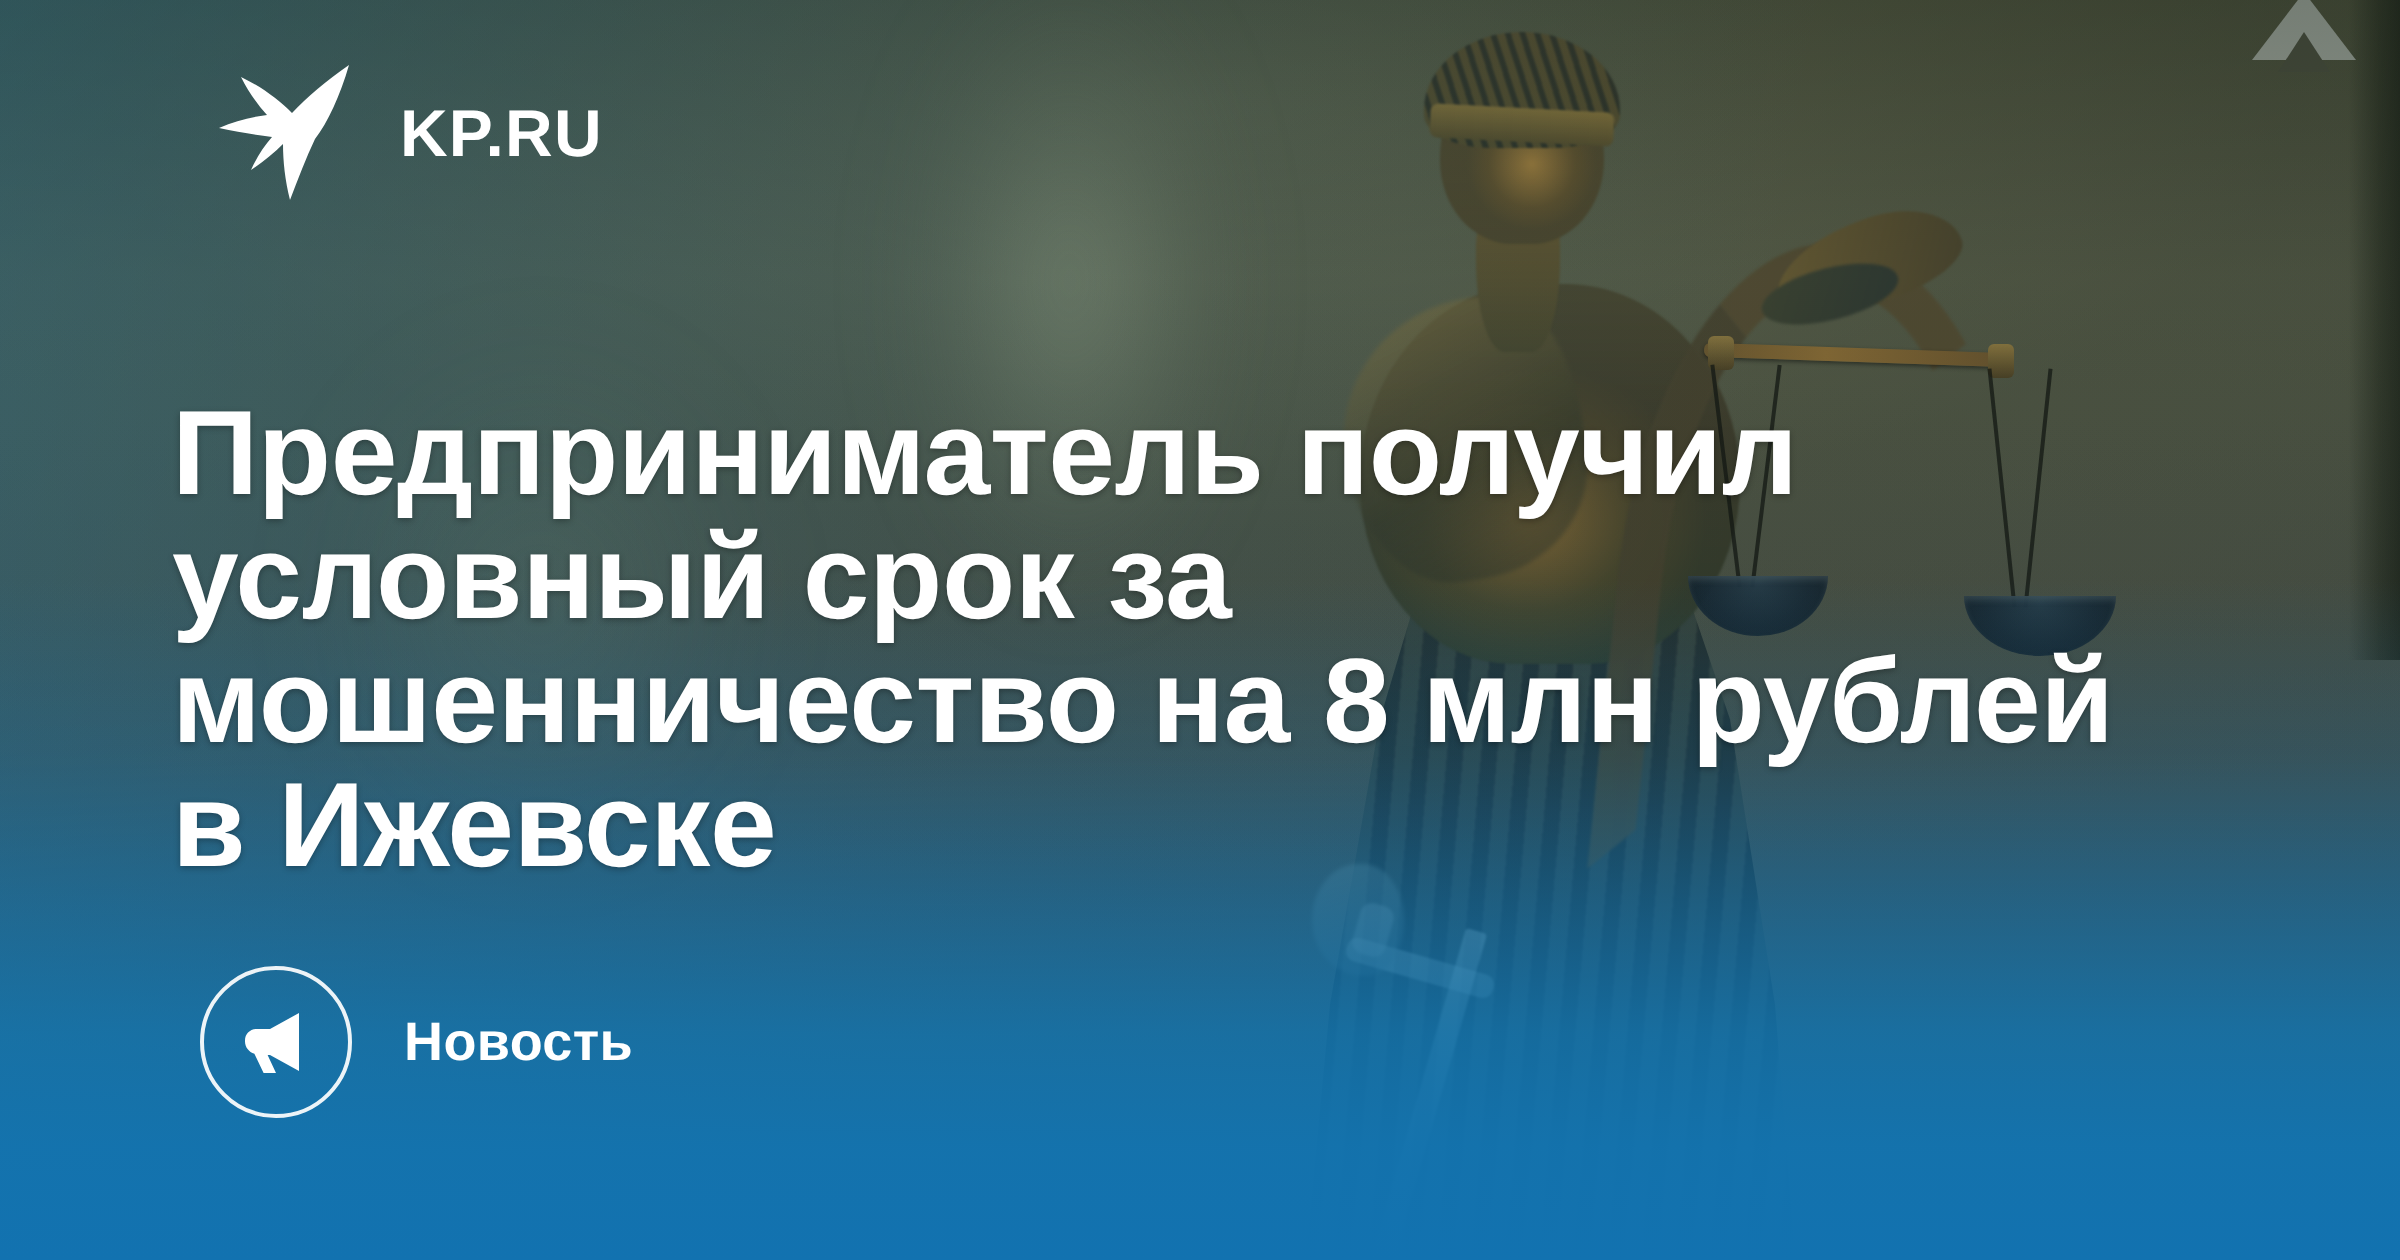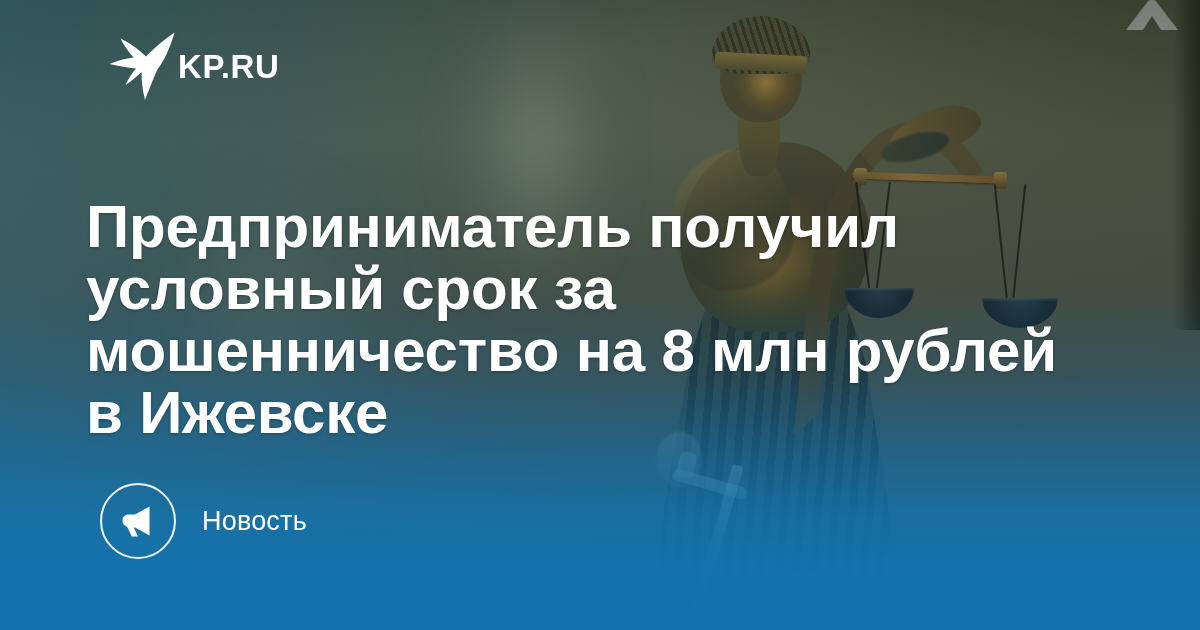--- a/index.html
+++ b/index.html
@@ -345,20 +345,21 @@
     position: absolute;
     inset: 0;
   }
 
   .brand {
     position: absolute;
     left: 108px;
     top: 30px;
     display: flex;
     align-items: center;
+    gap: 22px;
     height: 72px;
   }
   .brand-bird {
     width: 70px;
     height: 72px;
     display: block;
   }
   .brand-name {
     color: #ffffff;
     font-size: 33px;
@@ -398,21 +399,21 @@
     border: 2px solid rgba(255,255,255,0.92);
     display: flex;
     align-items: center;
     justify-content: center;
     flex: 0 0 auto;
   }
   .badge-icon { display: block; }
   .badge-label {
     color: #ffffff;
     font-size: 27px;
-    font-weight: 400;
+    font-weight: 700;
     letter-spacing: 0.2px;
     white-space: nowrap;
   }
 </style>
 </head>
 <body>
 
 <div class="card">
 
   <div class="photo">

